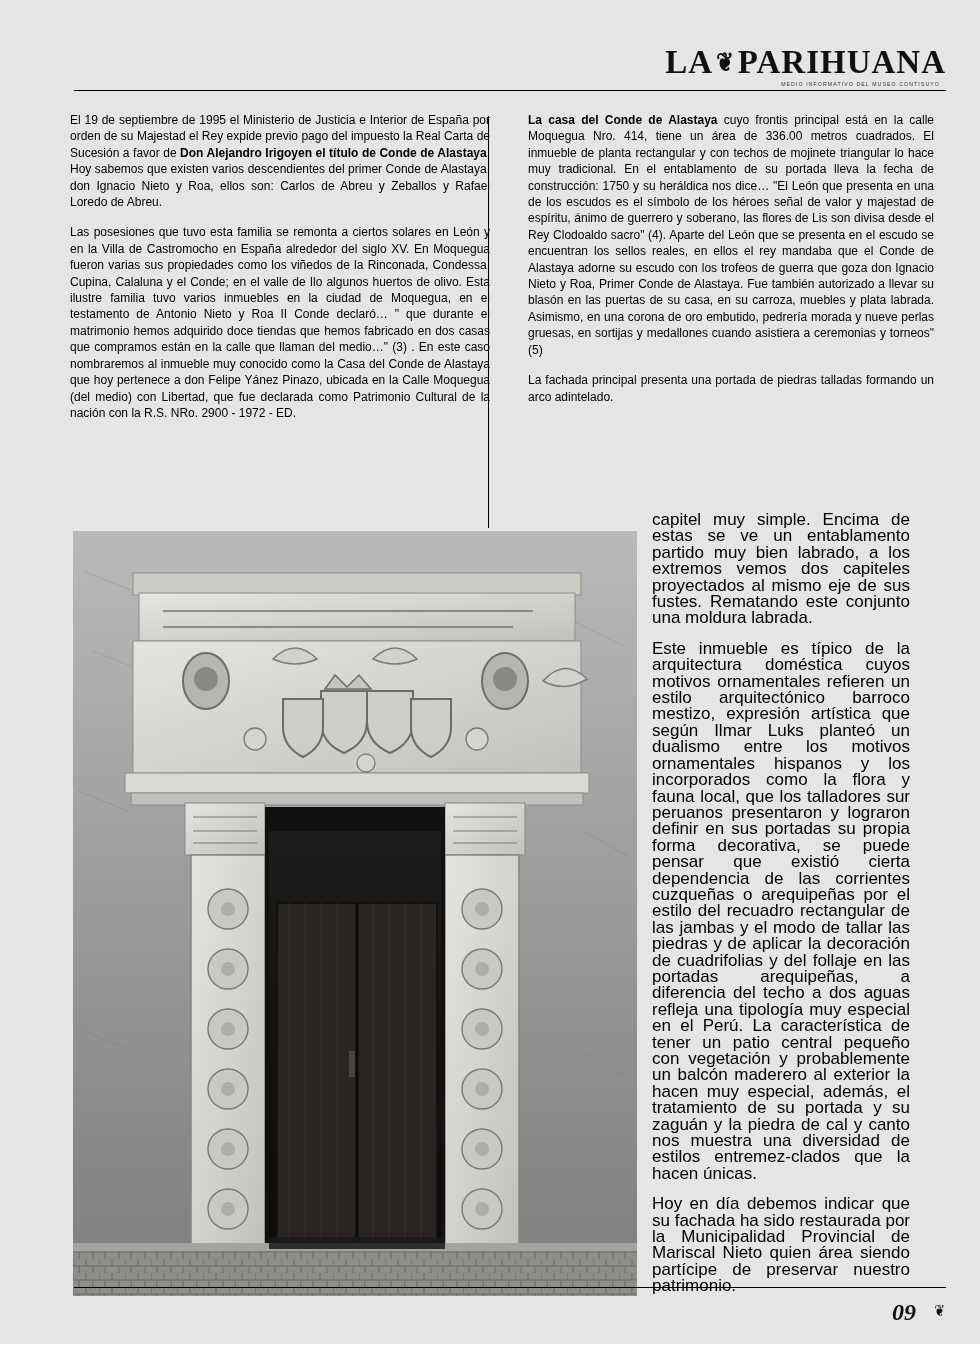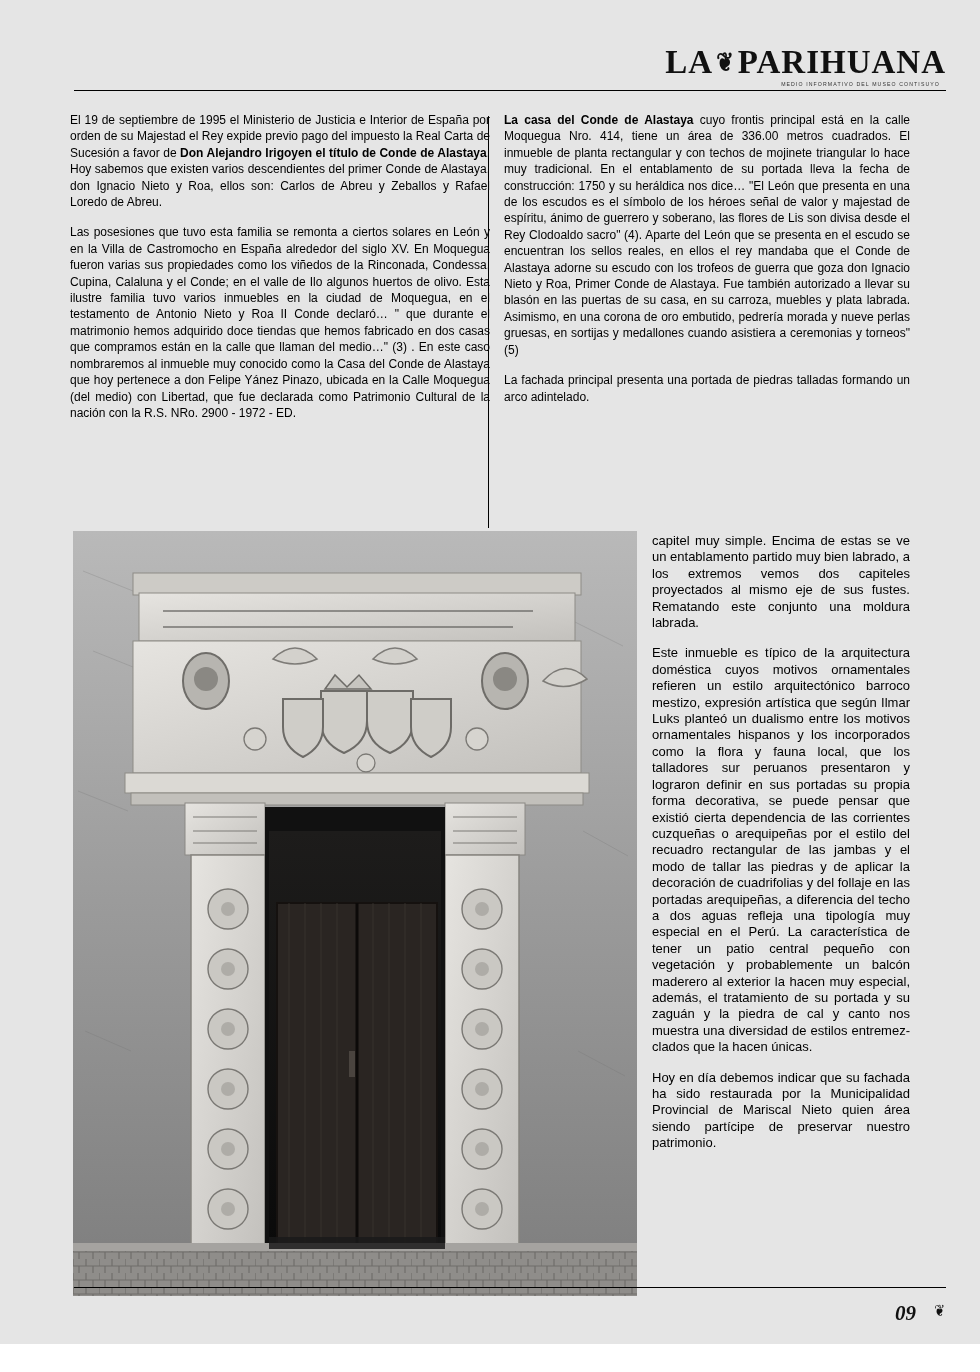--- a/index.html
+++ b/index.html
@@ -61,21 +61,21 @@
   .col {
     position: absolute;
     top: 112px;
     width: 420px;
     font-size: 12px;
     line-height: 16.4px;
     text-align: justify;
     hyphens: none;
   }
   .col-left { left: 70px; }
-  .col-right { left: 504px; width: 406px; }
+  .col-right { left: 528px; width: 406px; }
 
   .col p { margin: 0 0 14px 0; }
   .col p.tight { margin-bottom: 0; }
   b { font-weight: bold; }
 
   
   .divider {
     position: absolute;
     left: 488px;
     top: 116px;
@@ -93,44 +93,44 @@
     height: 765px;
     background: #8d8d8d;
     overflow: hidden;
   }
   .photo svg { display: block; }
 
   
   .col-wrap {
     position: absolute;
     left: 652px;
-    top: 533px;
+    top: 512px;
     width: 258px;
-    font-size: 13px;
+    font-size: 17px;
     line-height: 16.4px;
     text-align: justify;
   }
   .col-wrap p { margin: 0 0 14px 0; }
 
   
   .rule-bottom {
     position: absolute;
     left: 74px;
     right: 74px;
     bottom: 56px;
     border-top: 1px solid #000;
   }
   .folio {
     position: absolute;
     right: 104px;
     bottom: 18px;
     font-family: "Liberation Serif", serif;
     font-style: italic;
     font-weight: bold;
-    font-size: 21px;
+    font-size: 24px;
     color: #111;
   }
   .folio-mark {
     position: absolute;
     right: 74px;
     bottom: 24px;
     font-size: 16px;
     transform: scaleX(0.8);
     color: #111;
   }

